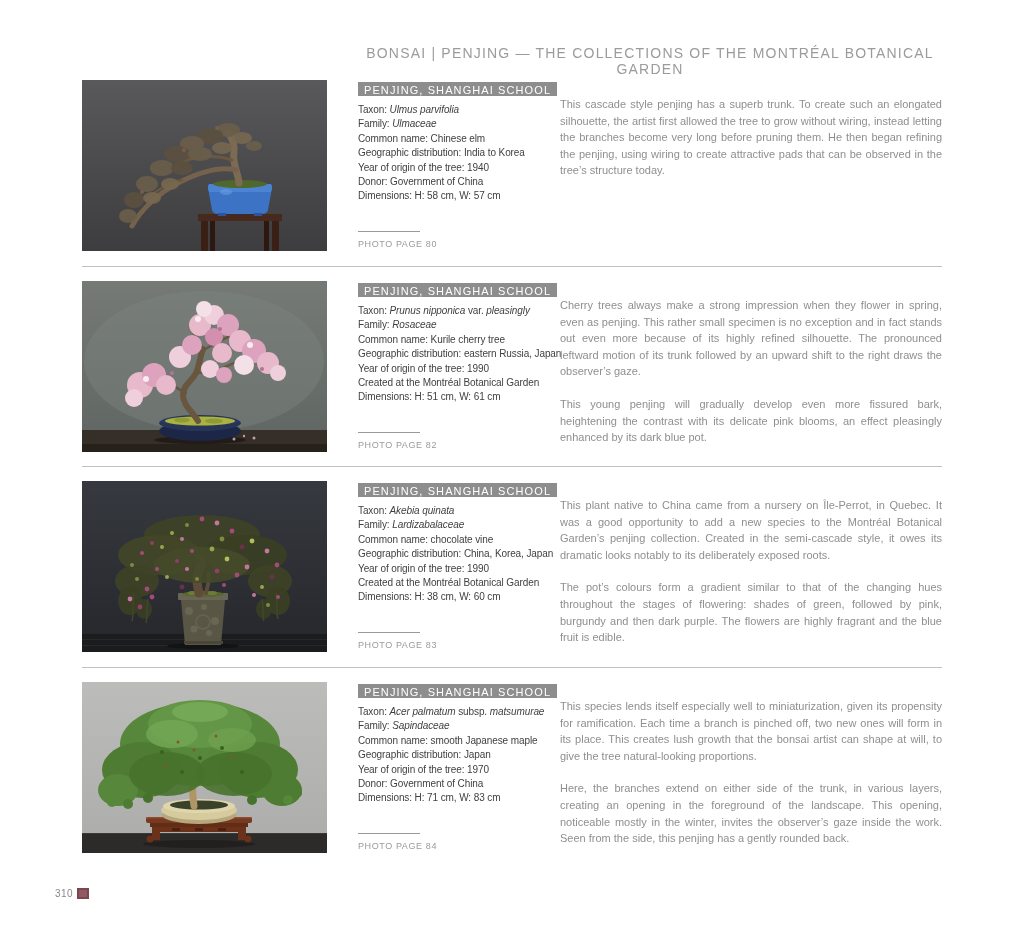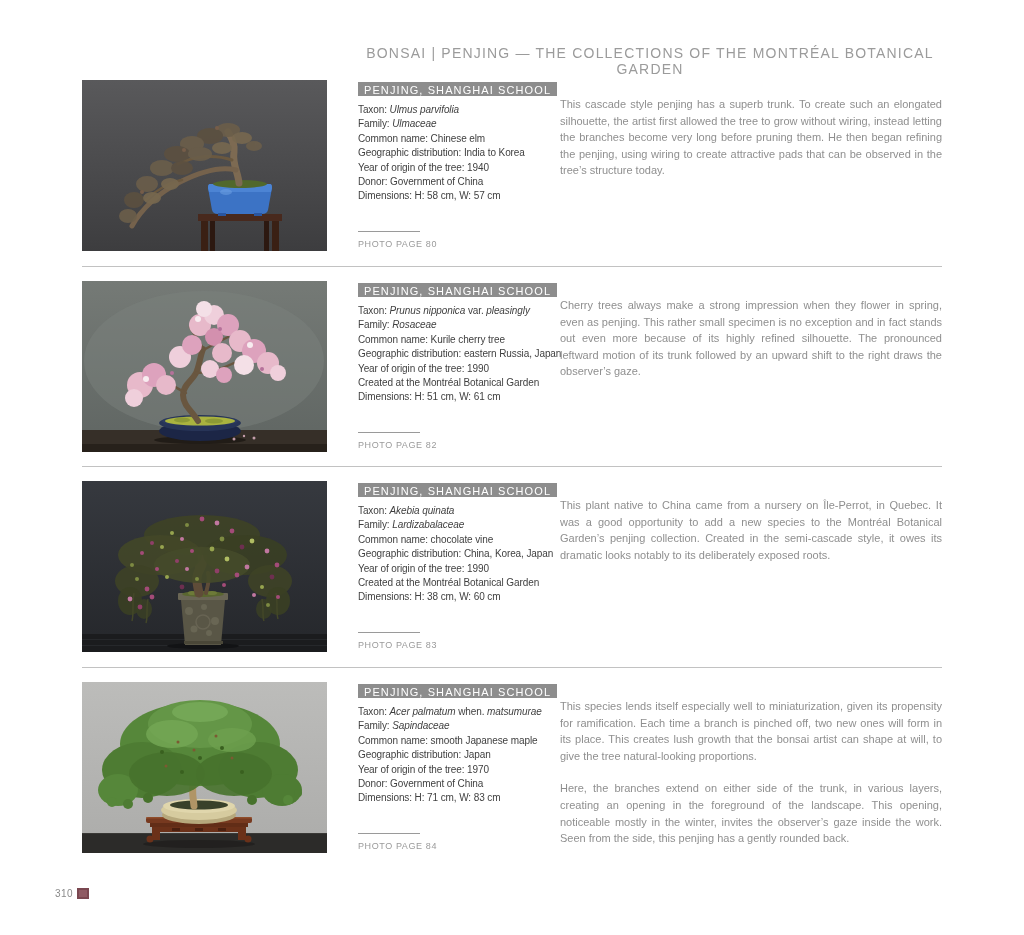--- a/index.html
+++ b/index.html
@@ -215,20 +215,21 @@
           <div class="field-line"><span>Created at the Montréal Botanical Garden</span></div>
           <div class="field-line"><span>Dimensions: H: 51 cm, W: 61 cm</span></div>
         </div>
     </div>
     <div class="photo-page">
       <div class="pp-line"></div>
       <div class="pp-text">PHOTO PAGE 82</div>
     </div>
     <div class="desc">
         <p>Cherry trees always make a strong impression when they flower in spring, even as penjing. This rather small specimen is no exception and in fact stands out even more because of its highly refined silhouette. The pronounced leftward motion of its trunk followed by an upward shift to the right draws the observer’s gaze.</p>
+        <p>This young penjing will gradually develop even more fissured bark, heightening the contrast with its delicate pink blooms, an effect pleasingly enhanced by its dark blue pot.</p>
       </div>
   </div>
 
   <div class="separator" style="top:466px;"></div>
 
   <div class="entry" style="top:481px;">
     <div class="photo">
       <svg viewBox="0 0 245 171">
         <defs>
           <linearGradient id="bg3" x1="0" y1="0" x2="0" y2="1">
@@ -331,20 +332,21 @@
           <div class="field-line"><span>Created at the Montréal Botanical Garden</span></div>
           <div class="field-line"><span>Dimensions: H: 38 cm, W: 60 cm</span></div>
         </div>
     </div>
     <div class="photo-page">
       <div class="pp-line"></div>
       <div class="pp-text">PHOTO PAGE 83</div>
     </div>
     <div class="desc">
         <p>This plant native to China came from a nursery on Île-Perrot, in Quebec. It was a good opportunity to add a new species to the Montréal Botanical Garden’s penjing collection. Created in the semi-cascade style, it owes its dramatic looks notably to its deliberately exposed roots.</p>
+        <p>The pot’s colours form a gradient similar to that of the changing hues throughout the stages of flowering: shades of green, followed by pink, burgundy and then dark purple. The flowers are highly fragrant and the blue fruit is edible.</p>
       </div>
   </div>
 
   <div class="separator" style="top:667px;"></div>
 
   <div class="entry" style="top:682px;">
     <div class="photo">
       <svg viewBox="0 0 245 171">
         <defs>
           <linearGradient id="bg4" x1="0" y1="0" x2="0" y2="1">
@@ -408,21 +410,21 @@
           <circle cx="134" cy="54" r="1.5" fill="#7c5a32"></circle>
           <circle cx="112" cy="68" r="1.5" fill="#7c5a32"></circle>
           <circle cx="150" cy="76" r="1.5" fill="#7c5a32"></circle>
           <circle cx="84" cy="84" r="1.5" fill="#7c5a32"></circle>
         </g>
       </svg>
     </div>
     <div class="meta">
       <div class="school-label">PENJING, SHANGHAI SCHOOL</div>
       <div>
-          <div class="field-line"><span>Taxon: </span><span class="ital">Acer palmatum</span><span> when. </span><span class="ital">matsumurae</span></div>
+          <div class="field-line"><span>Taxon: </span><span class="ital">Acer palmatum</span><span> subsp. </span><span class="ital">matsumurae</span></div>
           <div class="field-line"><span>Family: </span><span class="ital">Sapindaceae</span></div>
           <div class="field-line"><span>Common name: smooth Japanese maple</span></div>
           <div class="field-line"><span>Geographic distribution: Japan</span></div>
           <div class="field-line"><span>Year of origin of the tree: 1970</span></div>
           <div class="field-line"><span>Donor: Government of China</span></div>
           <div class="field-line"><span>Dimensions: H: 71 cm, W: 83 cm</span></div>
         </div>
     </div>
     <div class="photo-page">
       <div class="pp-line"></div>

